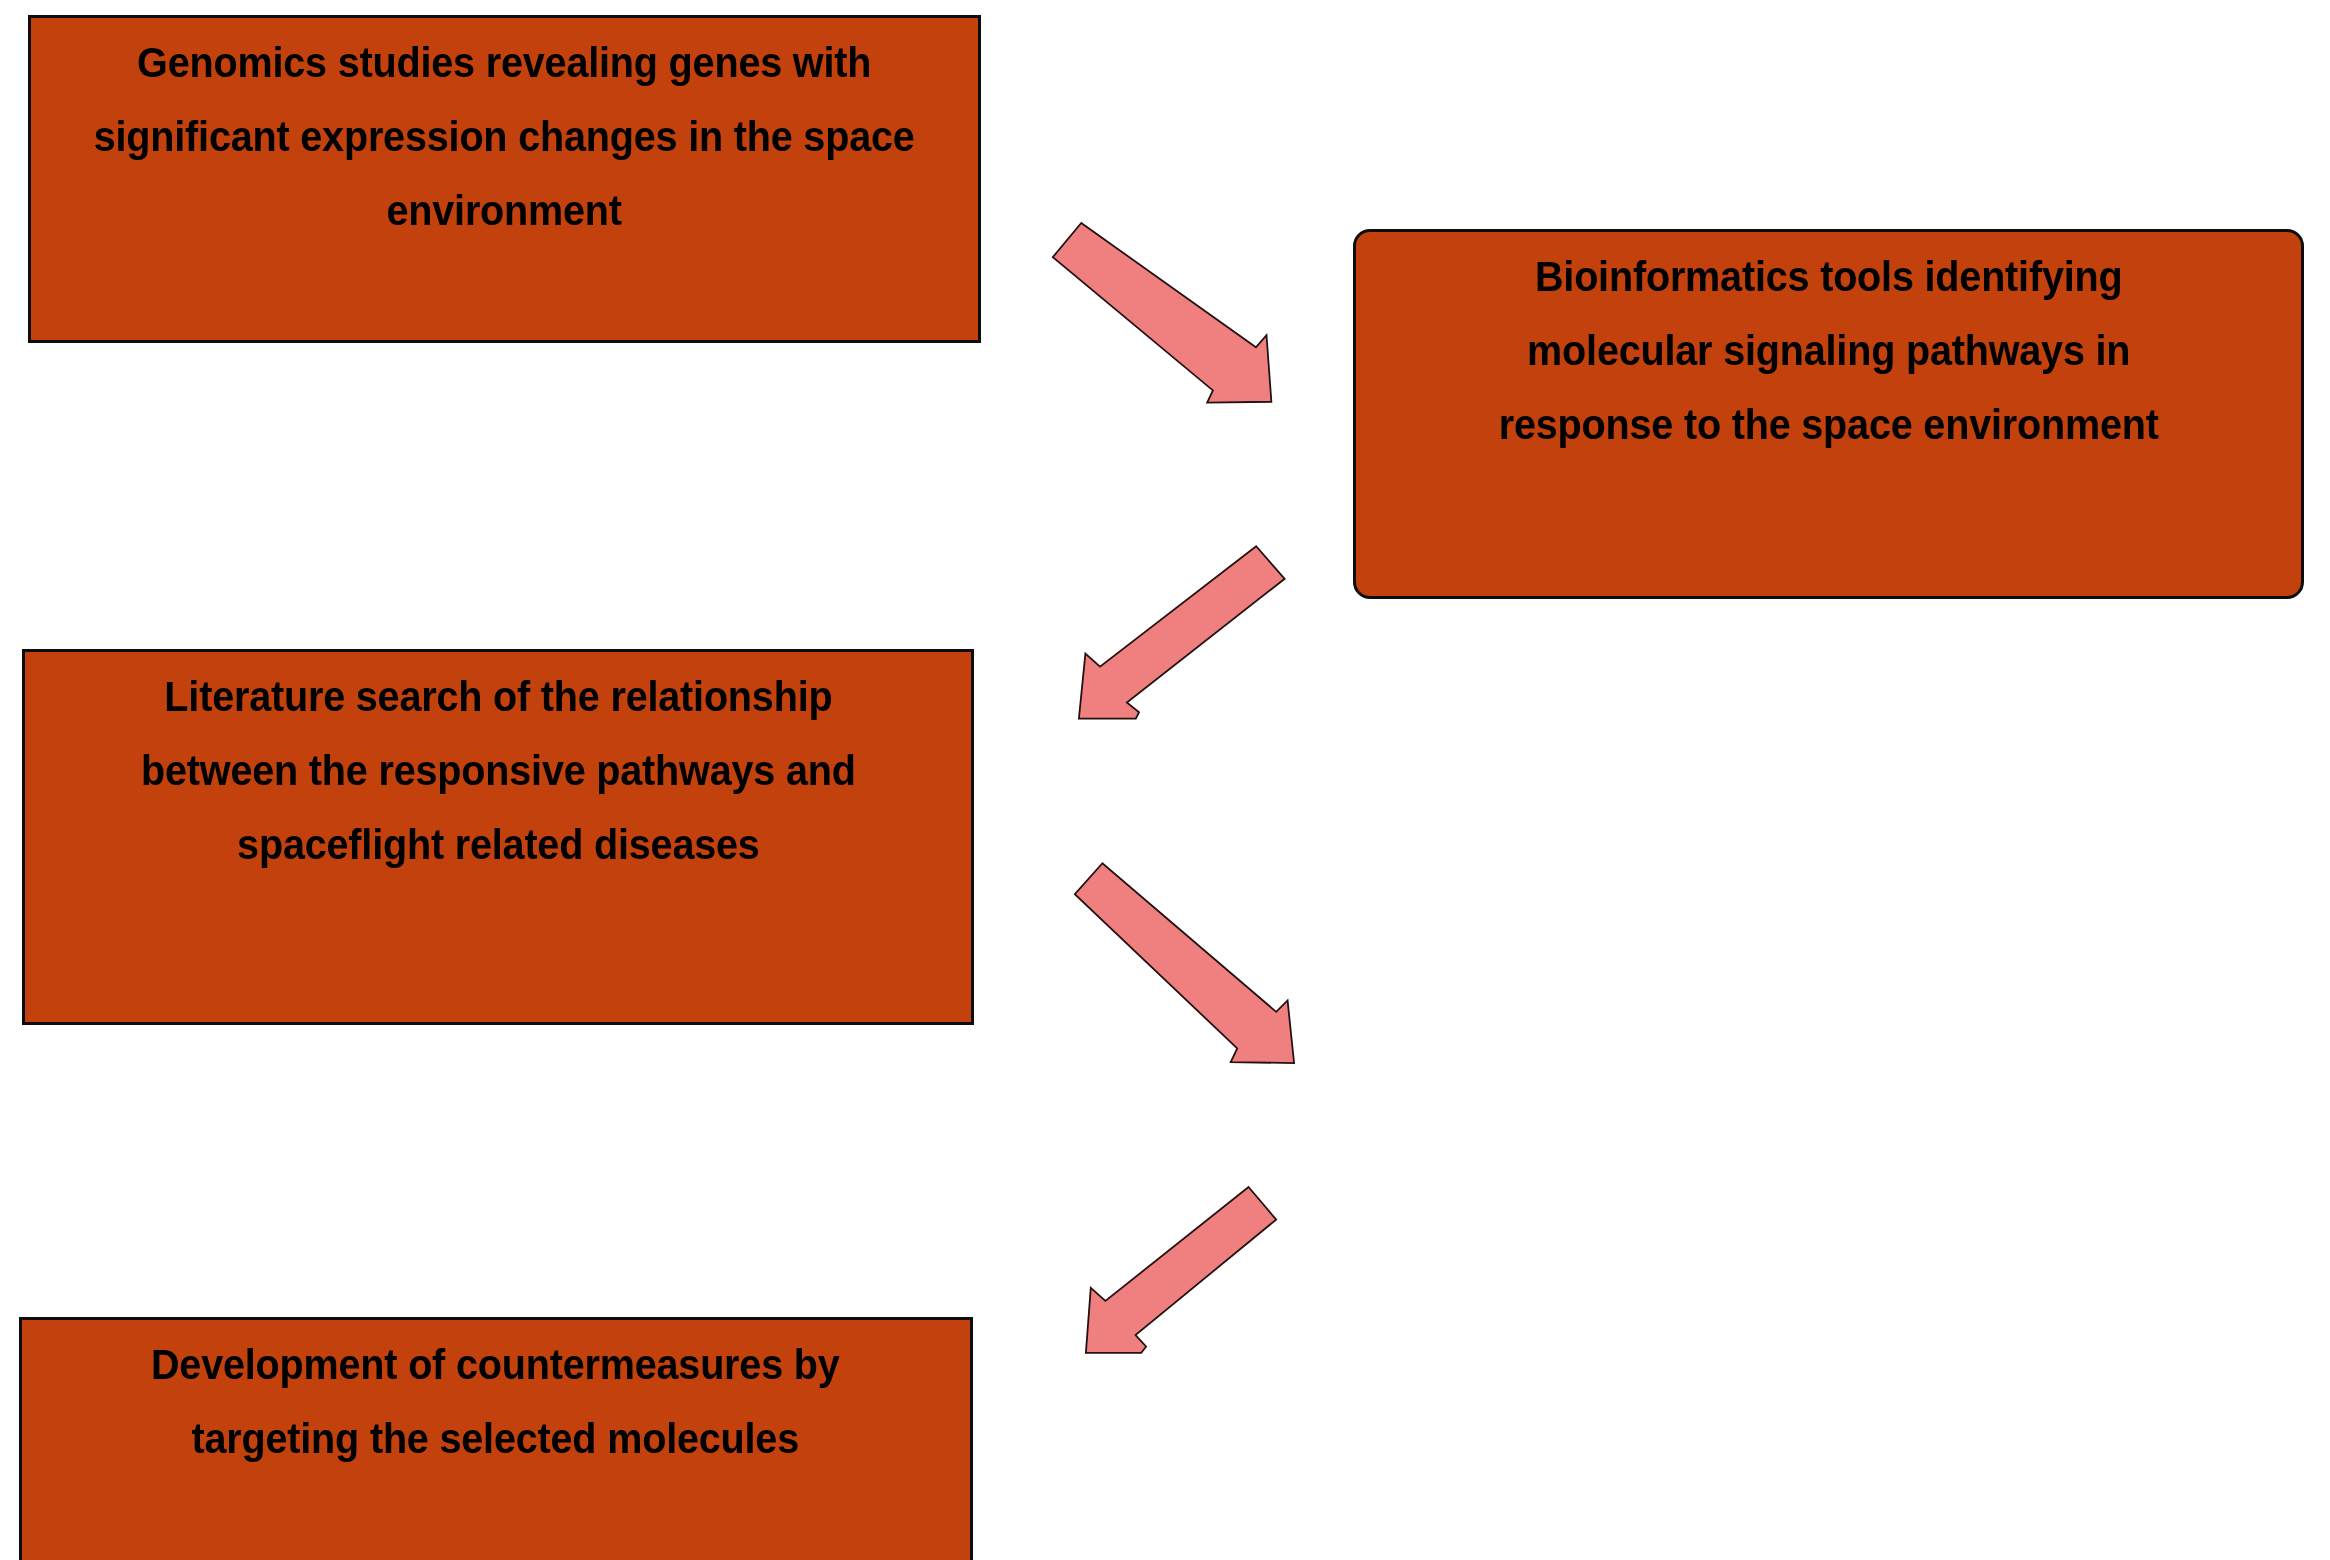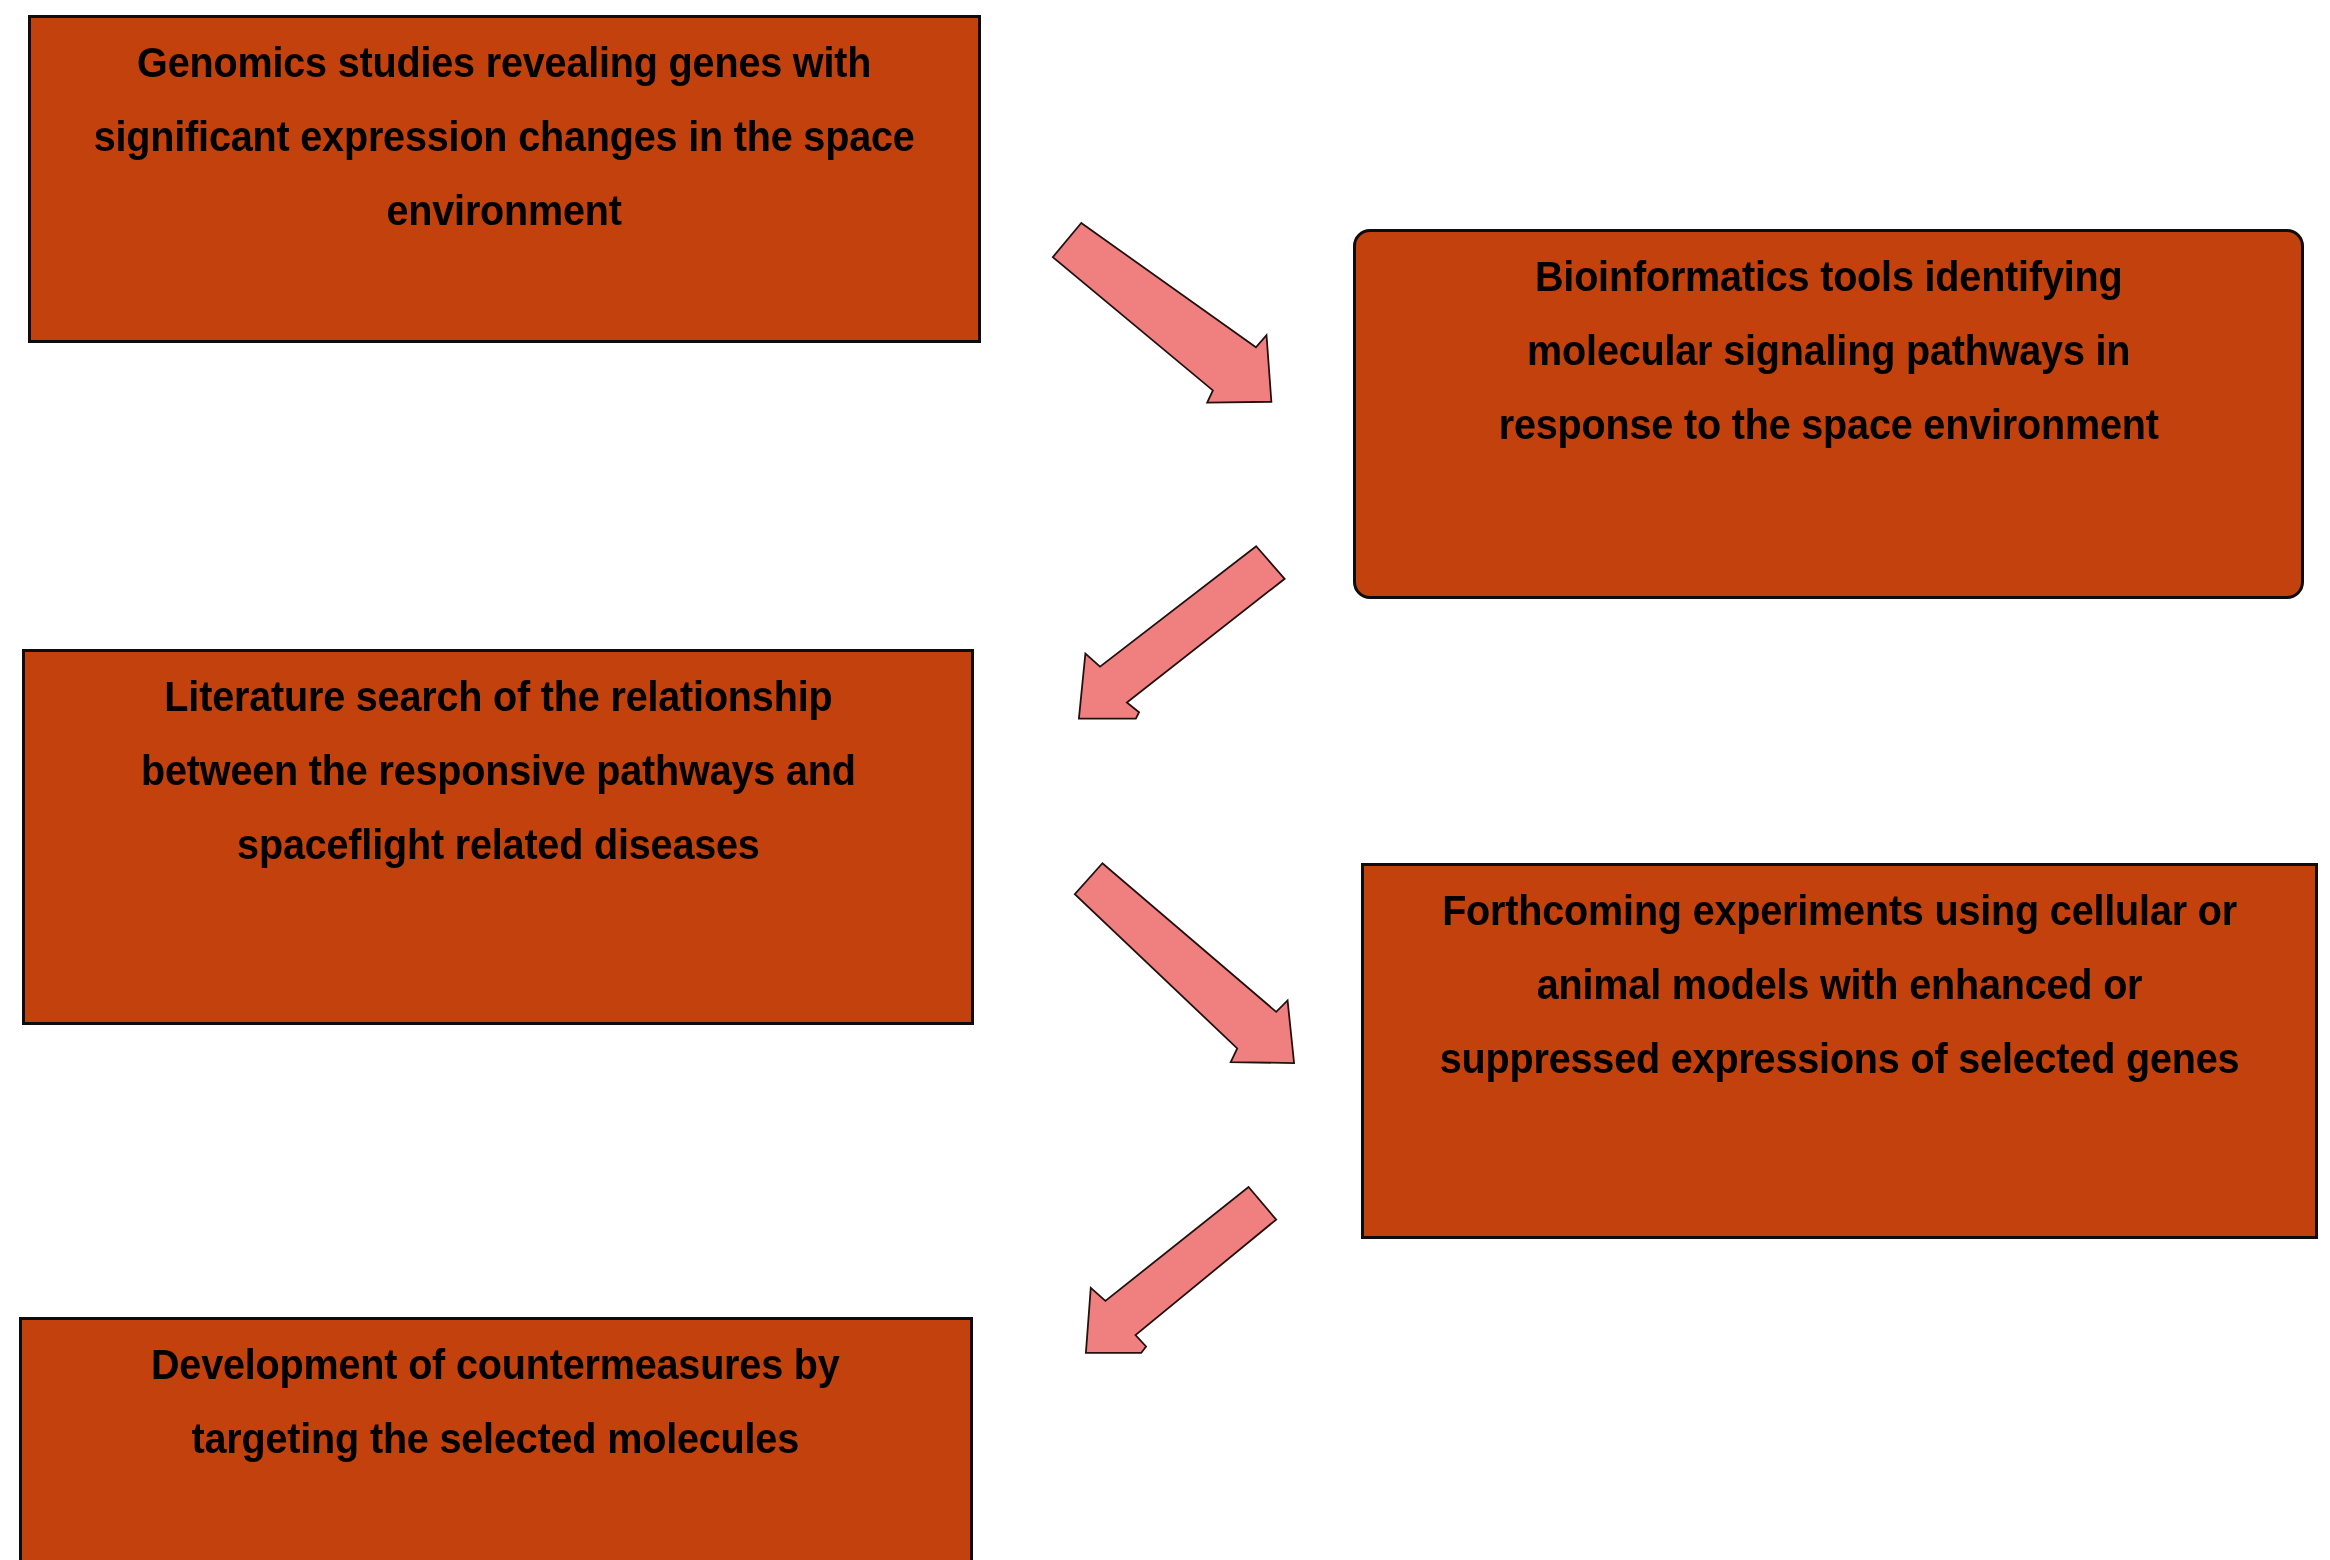--- a/index.html
+++ b/index.html
@@ -81,25 +81,20 @@
 molecular signaling pathways in
 response to the space environment</span>
   </div>
 
   <div class="node" id="node-literature">
     <span class="node-text">Literature search of the relationship
 between the responsive pathways and
 spaceflight related diseases</span>
   </div>
 
-  <div class="node" id="node-forthcoming">
-    <span class="node-text">Forthcoming experiments using cellular or
-animal models with enhanced or
-suppressed expressions of selected genes</span>
-  </div>
 
   <div class="node" id="node-countermeasure">
     <span class="node-text">Development of countermeasures by
 targeting the selected molecules</span>
   </div>
 
   <svg class="arrow" id="arrow-1" viewBox="0 0 400 300">
     <polygon points="68,22 33,64 230,228 223,243 302,242 296,160 283,175"></polygon>
   </svg>
 

